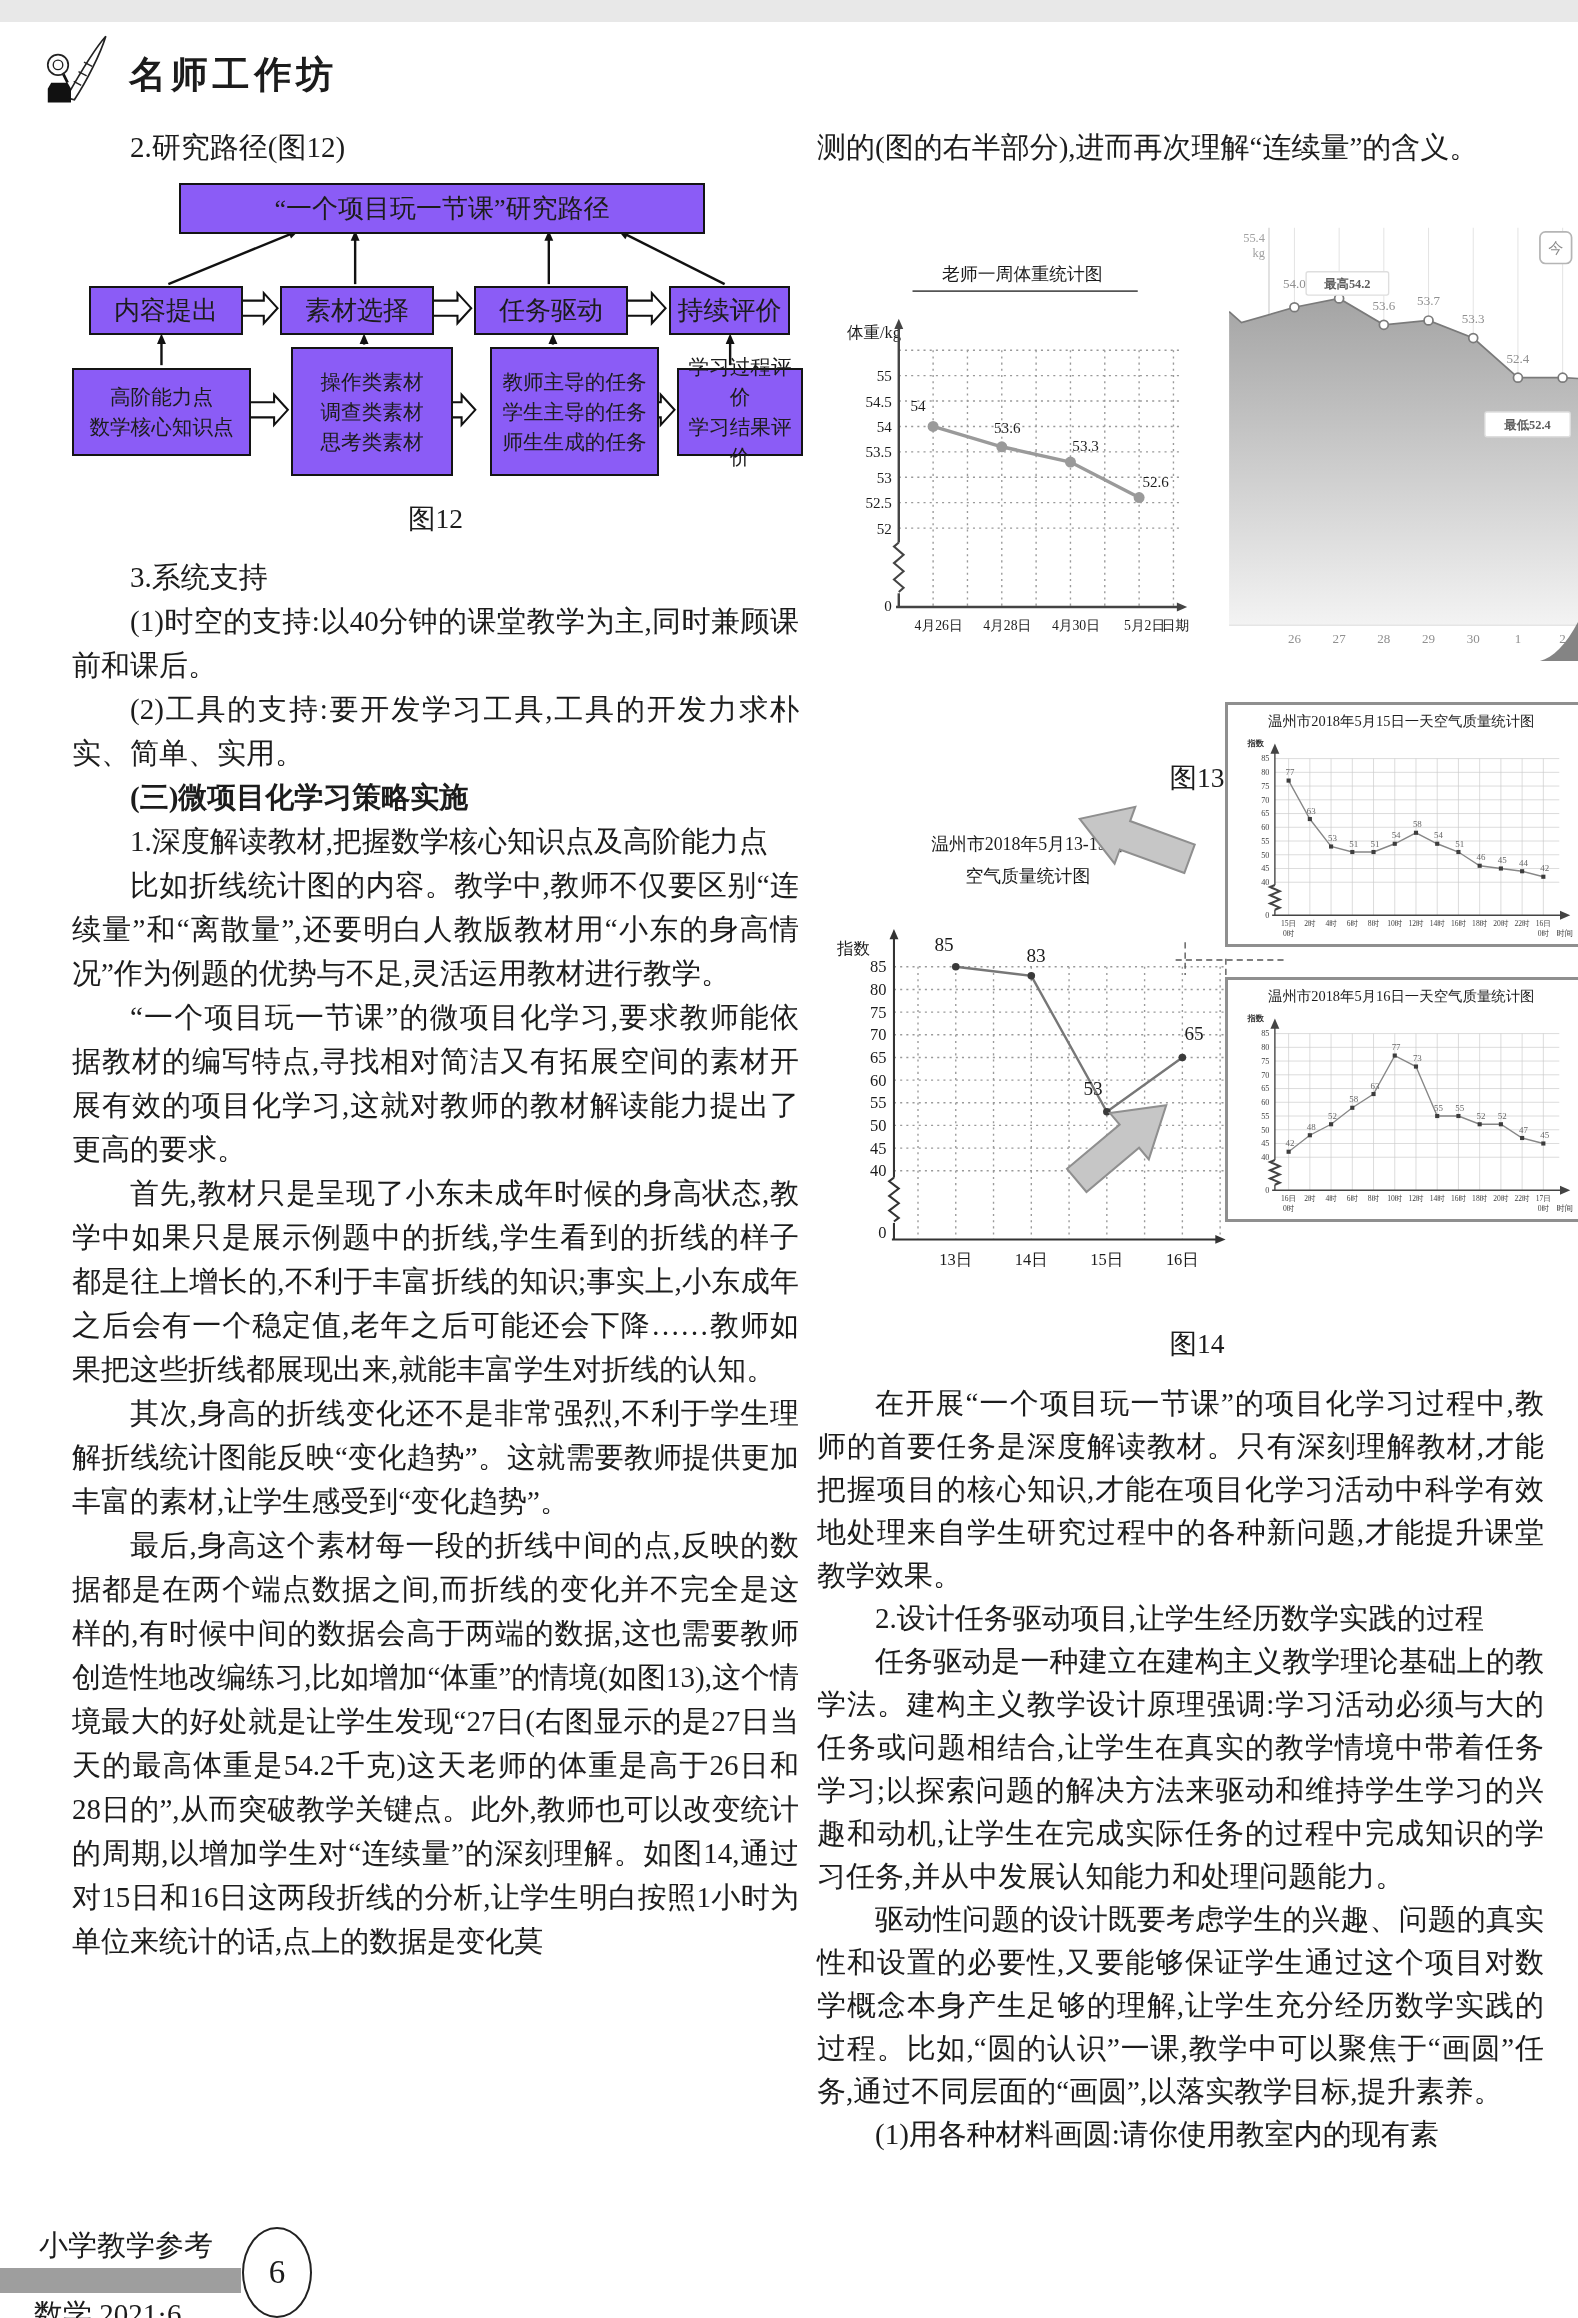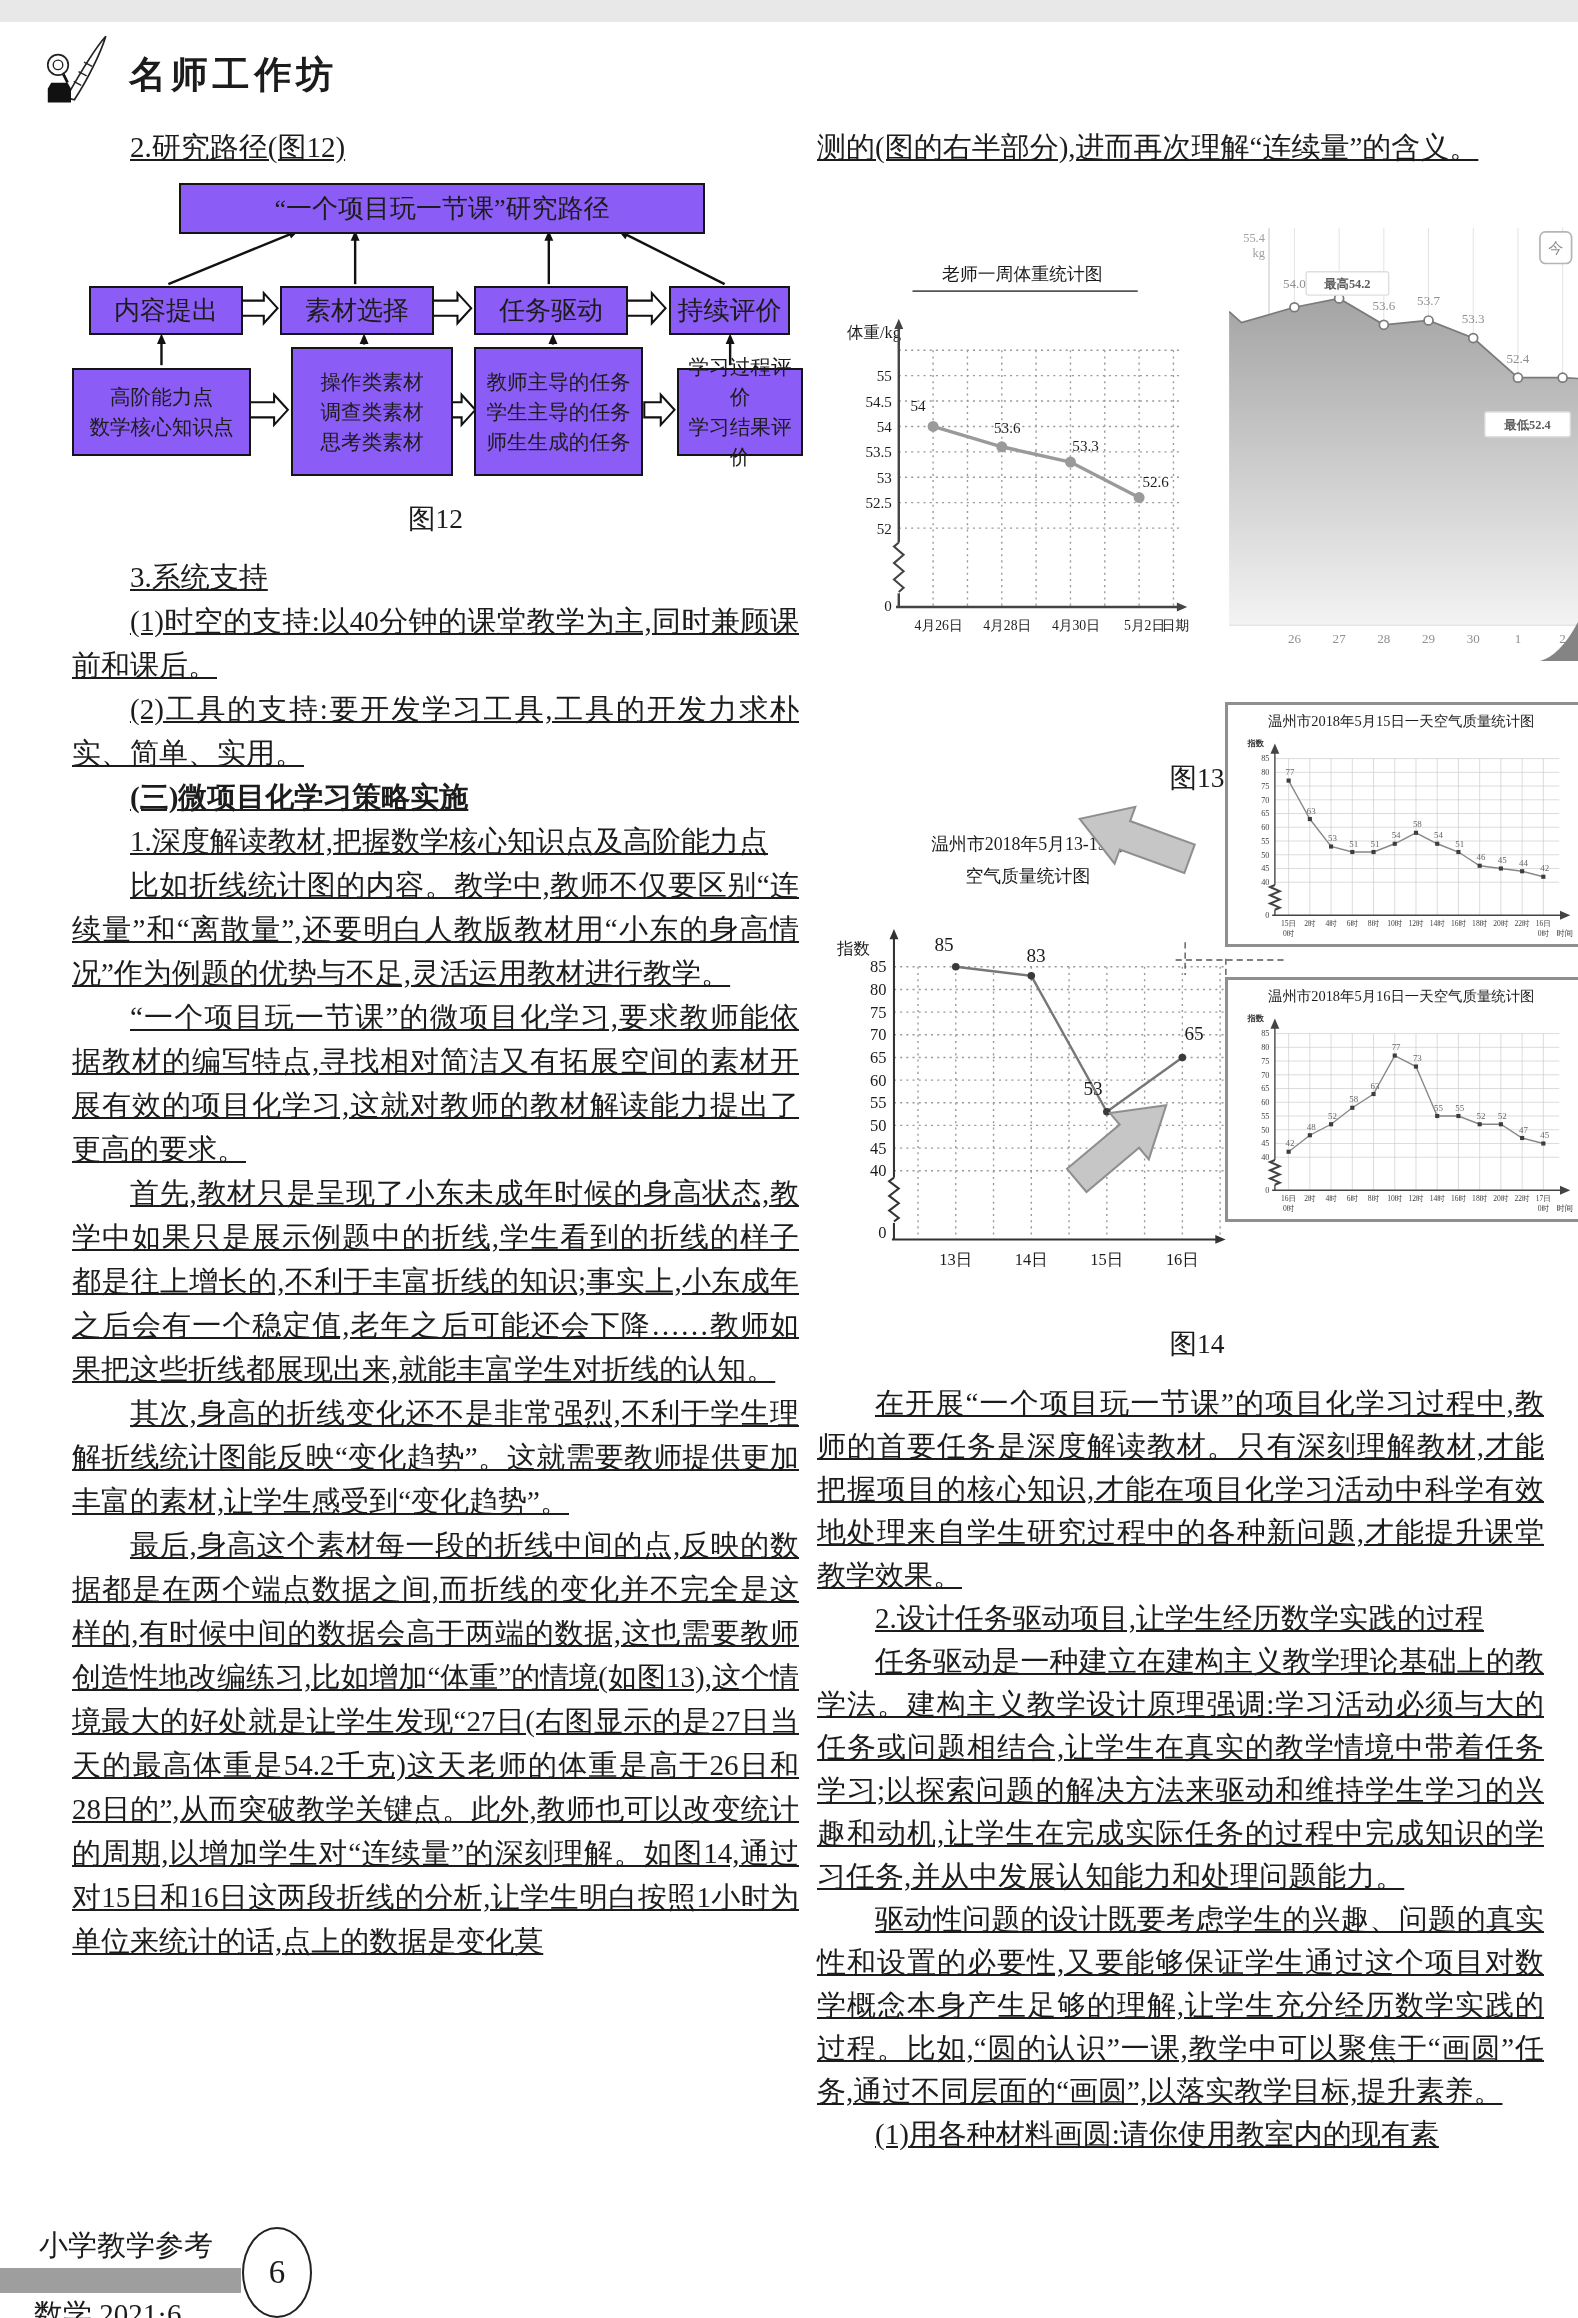--- a/index.html
+++ b/index.html
@@ -2,21 +2,21 @@
 <html style="font-size:11px"><head>
 <meta charset="utf-8">
 <style>
   html,body{margin:0;padding:0;background:#e8e8e8;}
   #page{position:relative;width:1579px;height:2319px;background:#ffffff;overflow:hidden;
         font-family:"Liberation Serif","DejaVu Serif",serif;color:#1c1c1c;margin-top:22px;}
   
   #masthead{position:absolute;left:43px;top:9.6px;display:flex;align-items:center;}
   #brand{font-size:37px;font-weight:bold;letter-spacing:4.8px;margin-left:15px;margin-top:12.4px;}
   
-  .col{position:absolute;width:727px;text-decoration:underline;}
+  .col{position:absolute;width:727px;}
   .para{font-size:29px;line-height:44px;text-align:justify;text-indent:2em;margin:0;}
   .para.bold{font-weight:bold;}
   .para.noind{text-indent:0;}
   #right-text .para{line-height:43px;}
   
   #flowchart{position:absolute;left:72px;top:155px;width:727px;height:364px;}
   #fc-svg{position:absolute;left:0;top:0;}
   .fcbox{position:absolute;border:2.1px solid #141414;background:#8b5cf6;display:flex;flex-direction:column;
          align-items:center;justify-content:center;text-align:center;font-size:26px;}
   .fcbox.small{font-size:20.6px;line-height:30px;}
@@ -92,21 +92,21 @@
     <div class="fcbox" style="left:597px;top:109px;width:117px;height:45px;">持续评价</div>
     <div class="fcbox small" style="left:0px;top:191px;width:175px;height:84px;">
         <div>高阶能力点</div>
         <div>数学核心知识点</div>
       </div>
     <div class="fcbox small" style="left:219px;top:170px;width:158px;height:125px;align-items:center;">
         <div>操作类素材</div>
         <div>调查类素材</div>
         <div>思考类素材</div>
       </div>
-    <div class="fcbox small" style="left:402px;top:170px;width:165px;height:125px;">
+    <div class="fcbox small" style="left:418px;top:170px;width:165px;height:125px;">
         <div>教师主导的任务</div>
         <div>学生主导的任务</div>
         <div>师生生成的任务</div>
       </div>
     <div class="fcbox small" style="left:605px;top:191px;width:122px;height:84px;">
         <div>学习过程评价</div>
         <div>学习结果评价</div>
       </div>
     <div class="figcap" style="top:324px;">图12</div>
   </div>

